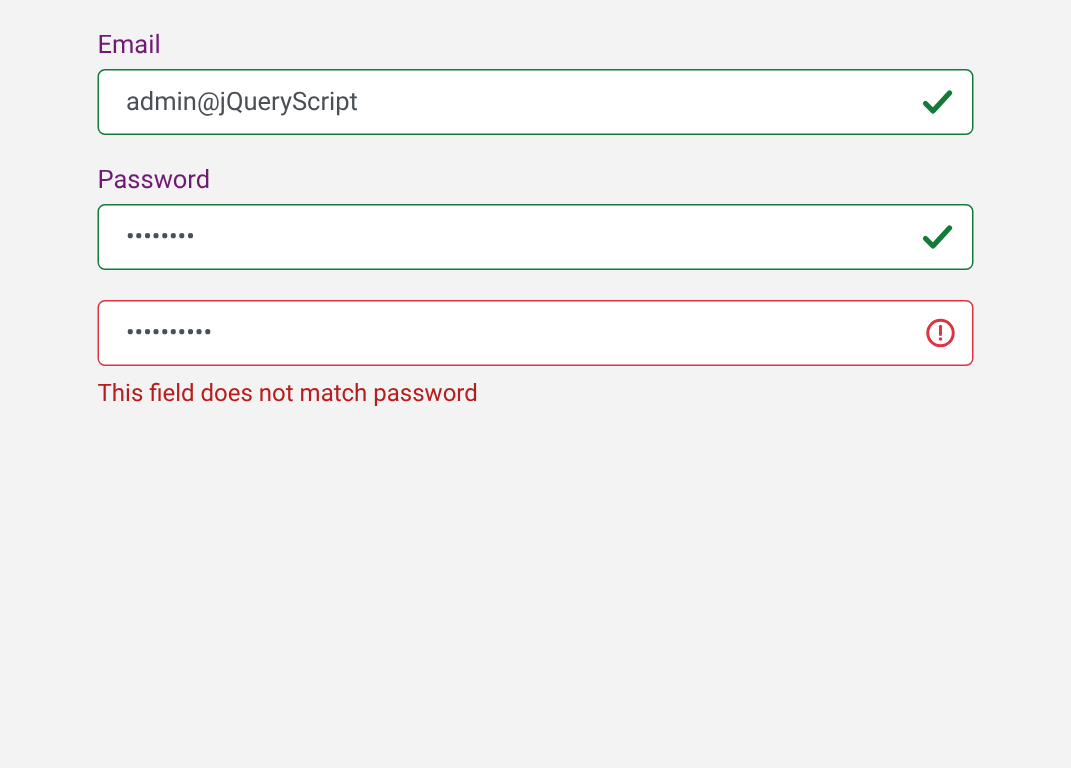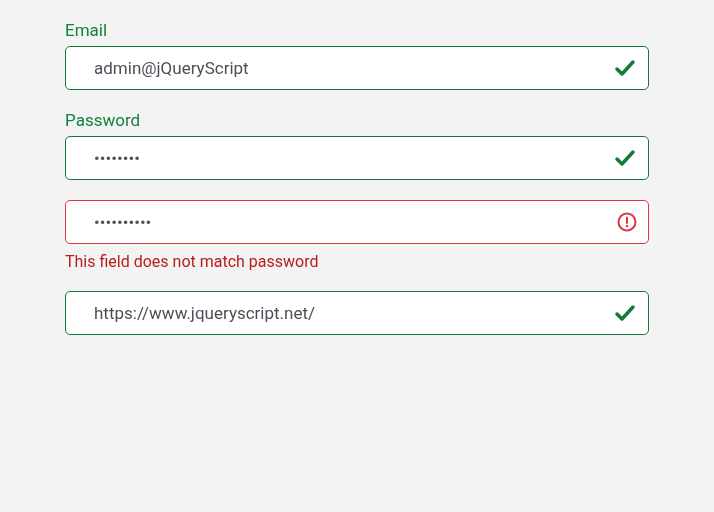--- a/index.html
+++ b/index.html
@@ -10,33 +10,33 @@
       height: 512px;
       padding: 20px 65px;
       color: #212529;
     }
     .field-group {
       margin-bottom: 20px;
     }
     .field-label {
       display: block;
       font-size: 17px;
-      color: #15803d;
+      color: #701a75;
       margin-bottom: 6px;
       font-weight: 400;
     }
     .input-wrapper {
       position: relative;
       display: flex;
       align-items: center;
     }
     .text-input {
       width: 100%;
       height: 44px;
-      padding: 10px 44px 10px 28px;
+      padding: 10px 44px 10px 18px;
       font-size: 17px;
       border: 1px solid;
       border-radius: 5px;
       background: #fff;
       color: #495057;
       font-family: inherit;
     }
     .text-input.valid {
       border-color: #147a3a;
     }
@@ -101,21 +101,13 @@
         <circle cx="10" cy="10" r="8.5" stroke="#dc3545" stroke-width="2"></circle>
         <line x1="10" y1="5.5" x2="10" y2="11" stroke="#dc3545" stroke-width="2" stroke-linecap="round"></line>
         <circle cx="10" cy="14" r="1.2" fill="#dc3545"></circle>
       </svg>
     </span>
   </div>
   <div class="error-message">This field does not match password</div>
 </div>
 
 <div class="field-group">
-  <div class="input-wrapper">
-    <input type="text" class="text-input valid" value="https://www.jqueryscript.net/" style="">
-    <span class="status-icon checkmark">
-      <svg viewBox="0 0 24 24" fill="none" stroke="#147a3a" stroke-width="3.5" stroke-linecap="round" stroke-linejoin="round">
-        <polyline points="4 13 9 18 20 6"></polyline>
-      </svg>
-    </span>
-  </div>
 </div>
 
 </body></html>

